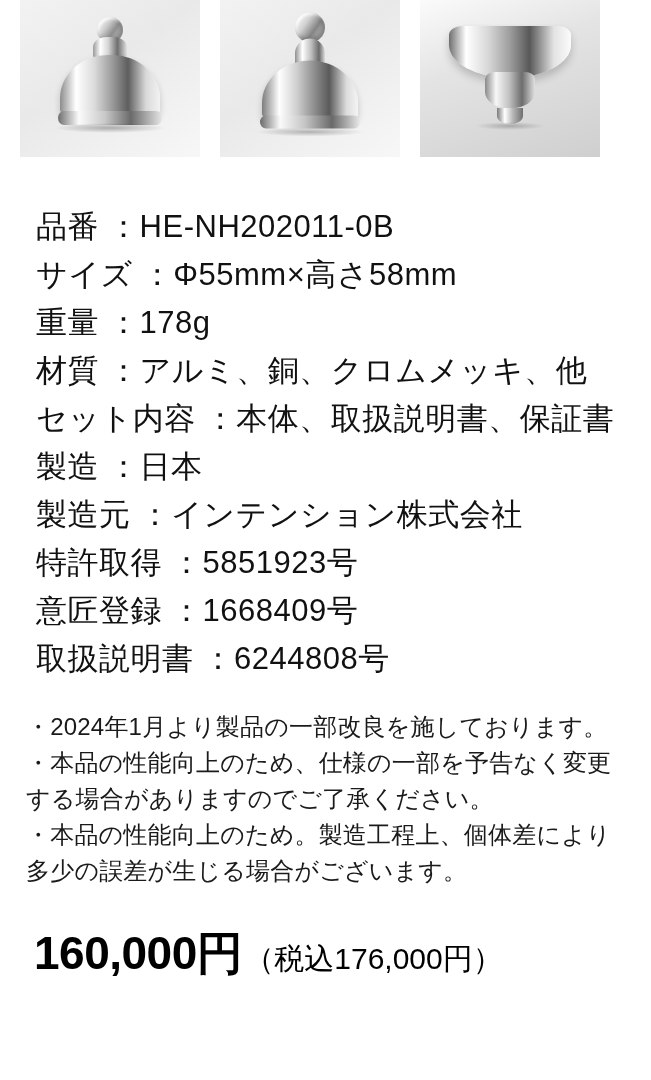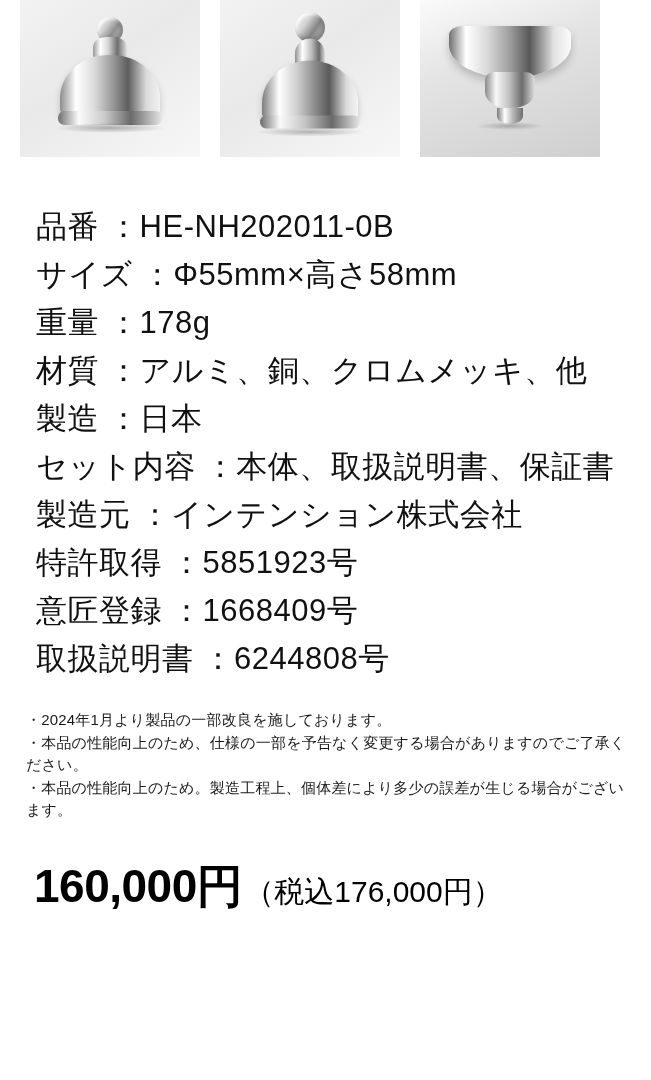--- a/index.html
+++ b/index.html
@@ -147,21 +147,21 @@
     color: #111;
     white-space: normal;
   }
 
   
   .notes {
     margin-top: 26px;
     padding: 0 18px 0 26px;
   }
   .note-line {
-    font-size: 15px;
+    font-size: 24px;
     line-height: 1.5;
     color: #1a1a1a;
     letter-spacing: 0.2px;
   }
 
   
   .price-row {
     margin-top: 34px;
     padding: 0 20px 0 34px;
     display: flex;
@@ -224,22 +224,22 @@
       </div>
     </div>
   </div>
 </div>
 
 <div class="specs">
   <div class="spec-line">品番 ：HE-NH202011-0B</div>
   <div class="spec-line">サイズ ：Φ55mm×高さ58mm</div>
   <div class="spec-line">重量 ：178g</div>
   <div class="spec-line">材質 ：アルミ、銅、クロムメッキ、他</div>
+  <div class="spec-line">セット内容 ：本体、取扱説明書、保証書</div>
   <div class="spec-line">製造 ：日本</div>
-  <div class="spec-line">セット内容 ：本体、取扱説明書、保証書</div>
   <div class="spec-line">製造元 ：インテンション株式会社</div>
   <div class="spec-line">特許取得 ：5851923号</div>
   <div class="spec-line">意匠登録 ：1668409号</div>
   <div class="spec-line">取扱説明書 ：6244808号</div>
 </div>
 
 <div class="notes">
   <div class="note-line">・2024年1月より製品の一部改良を施しております。</div>
   <div class="note-line">・本品の性能向上のため、仕様の一部を予告なく変更する場合がありますのでご了承ください。</div>
   <div class="note-line">・本品の性能向上のため。製造工程上、個体差により多少の誤差が生じる場合がございます。</div>

